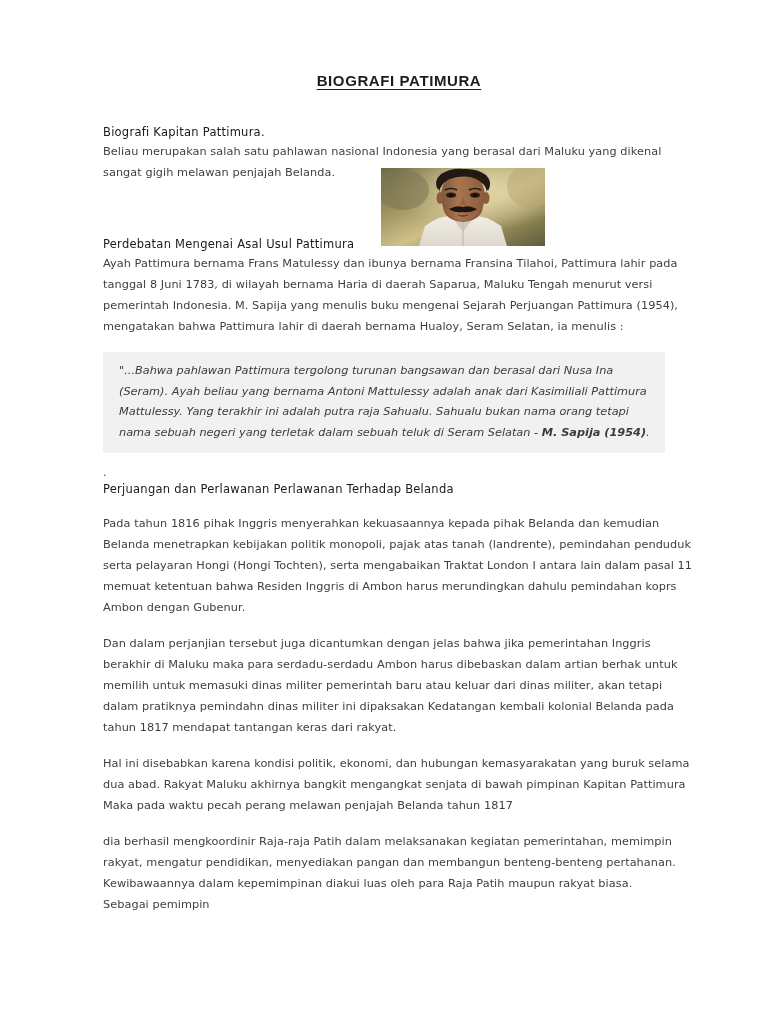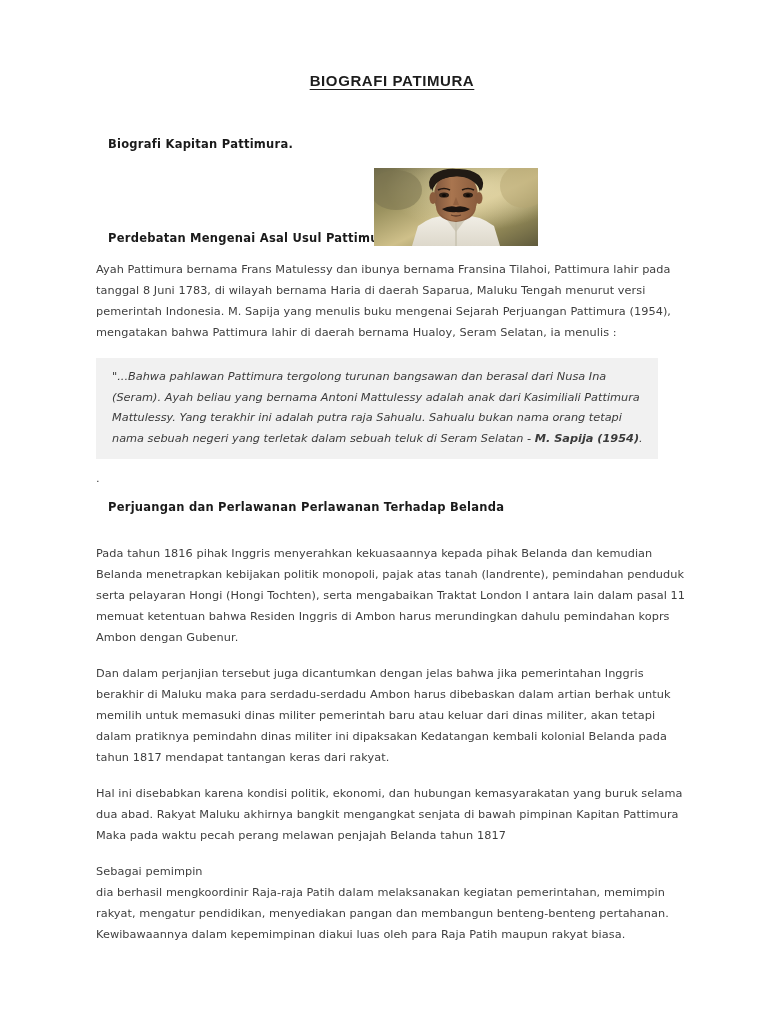--- a/index.html
+++ b/index.html
@@ -9,21 +9,21 @@
   }
   body {
     width: 768px;
     height: 1024px;
     position: relative;
     overflow: hidden;
     font-family: "DejaVu Sans", "Liberation Sans", sans-serif;
   }
   .page {
     position: absolute;
-    left: 8px; top: 0;
+    left: 15px; top: 0;
     width: 636px;
     height: 1024px;
     background: #ffffff;
   }
   .content {
     position: absolute;
     left: 88px;
     top: 60px;
     width: 592px;
   }
@@ -42,25 +42,25 @@
     text-decoration: underline;
     text-underline-offset: 3px;
   }
 
   .gap-lg { height: 34px; }
   .gap-md { height: 15px; }
   .gap-sm { height: 13px; }
 
   .h-sub {
     font-size: 11.5px;
-    font-weight: bold;
+    font-weight: normal;
     color: #1a1a1a;
     letter-spacing: 0.25px;
     line-height: 18px;
-    margin: 12px;
+    margin: 0;
     white-space: nowrap;
     overflow: hidden;
   }
 
   p.body {
     font-size: 11.3px;
     color: #3f3f3f;
     line-height: 21px;
     margin: 0;
     text-align: left;
@@ -158,20 +158,21 @@
     </svg>
   </div>
 
   <div class="content">
 
     <div class="doc-title"><span class="ul">BIOGRAFI  PATIMURA</span></div>
 
     <div class="gap-lg"></div>
 
     <div class="h-sub">Biografi Kapitan Pattimura.</div>
+    <p class="body">Beliau merupakan salah satu pahlawan nasional Indonesia yang berasal dari Maluku yang dikenal sangat gigih melawan penjajah Belanda.</p>
 
     <div style="height:52px"></div>
 
     <div class="h-sub" style="width:290px">Perdebatan Mengenai Asal Usul Pattimura</div>
     <p class="body">Ayah Pattimura bernama Frans Matulessy dan ibunya bernama Fransina Tilahoi, Pattimura lahir pada tanggal 8 Juni 1783, di wilayah bernama Haria di daerah Saparua, Maluku Tengah menurut versi pemerintah Indonesia. M. Sapija yang menulis buku mengenai Sejarah Perjuangan Pattimura (1954), mengatakan bahwa Pattimura lahir di daerah bernama Hualoy, Seram Selatan, ia menulis :</p>
 
     <div class="gap-md"></div>
 
     <div class="quote"><span>"...Bahwa pahlawan Pattimura tergolong turunan bangsawan dan berasal dari Nusa Ina (Seram). Ayah beliau yang bernama Antoni Mattulessy adalah anak dari Kasimiliali Pattimura Mattulessy. Yang terakhir ini adalah putra raja Sahualu. Sahualu bukan nama orang tetapi nama sebuah negeri yang terletak dalam sebuah teluk di Seram Selatan - </span><b>M. Sapija (1954)</b><span>.</span></div>
 
@@ -184,19 +185,19 @@
     <div class="gap-md"></div>
     <p class="body">Pada tahun 1816 pihak Inggris menyerahkan kekuasaannya kepada pihak Belanda dan kemudian Belanda menetrapkan kebijakan politik monopoli, pajak atas tanah (landrente), pemindahan penduduk serta pelayaran Hongi (Hongi Tochten), serta mengabaikan Traktat London I antara lain dalam pasal 11 memuat ketentuan bahwa Residen Inggris di Ambon harus merundingkan dahulu pemindahan koprs Ambon dengan Gubenur.</p>
 
     <div class="gap-md"></div>
     <p class="body">Dan dalam perjanjian tersebut juga dicantumkan dengan jelas bahwa jika pemerintahan Inggris berakhir di Maluku maka para serdadu-serdadu Ambon harus dibebaskan dalam artian berhak untuk memilih untuk memasuki dinas militer pemerintah baru atau keluar dari dinas militer, akan tetapi dalam pratiknya pemindahn dinas militer ini dipaksakan Kedatangan kembali kolonial Belanda pada tahun 1817 mendapat tantangan keras dari rakyat.</p>
 
     <div class="gap-md"></div>
     <p class="body">Hal ini disebabkan karena kondisi politik, ekonomi, dan hubungan kemasyarakatan yang buruk selama dua abad. Rakyat Maluku akhirnya bangkit mengangkat senjata di bawah pimpinan Kapitan Pattimura Maka pada waktu pecah perang melawan penjajah Belanda tahun 1817</p>
 
     <div class="gap-md"></div>
+    <p class="body">dia berhasil mengkoordinir Raja-raja Patih dalam melaksanakan kegiatan pemerintahan, memimpin rakyat, mengatur pendidikan, menyediakan pangan dan membangun benteng-benteng pertahanan. Kewibawaannya dalam kepemimpinan diakui luas oleh para Raja Patih maupun rakyat biasa.</p>
     <p class="body">Sebagai pemimpin</p>
-    <p class="body">dia berhasil mengkoordinir Raja-raja Patih dalam melaksanakan kegiatan pemerintahan, memimpin rakyat, mengatur pendidikan, menyediakan pangan dan membangun benteng-benteng pertahanan. Kewibawaannya dalam kepemimpinan diakui luas oleh para Raja Patih maupun rakyat biasa.</p>
 
     <div class="gap-md"></div>
 
   </div>
 </div>
 
 </body></html>

